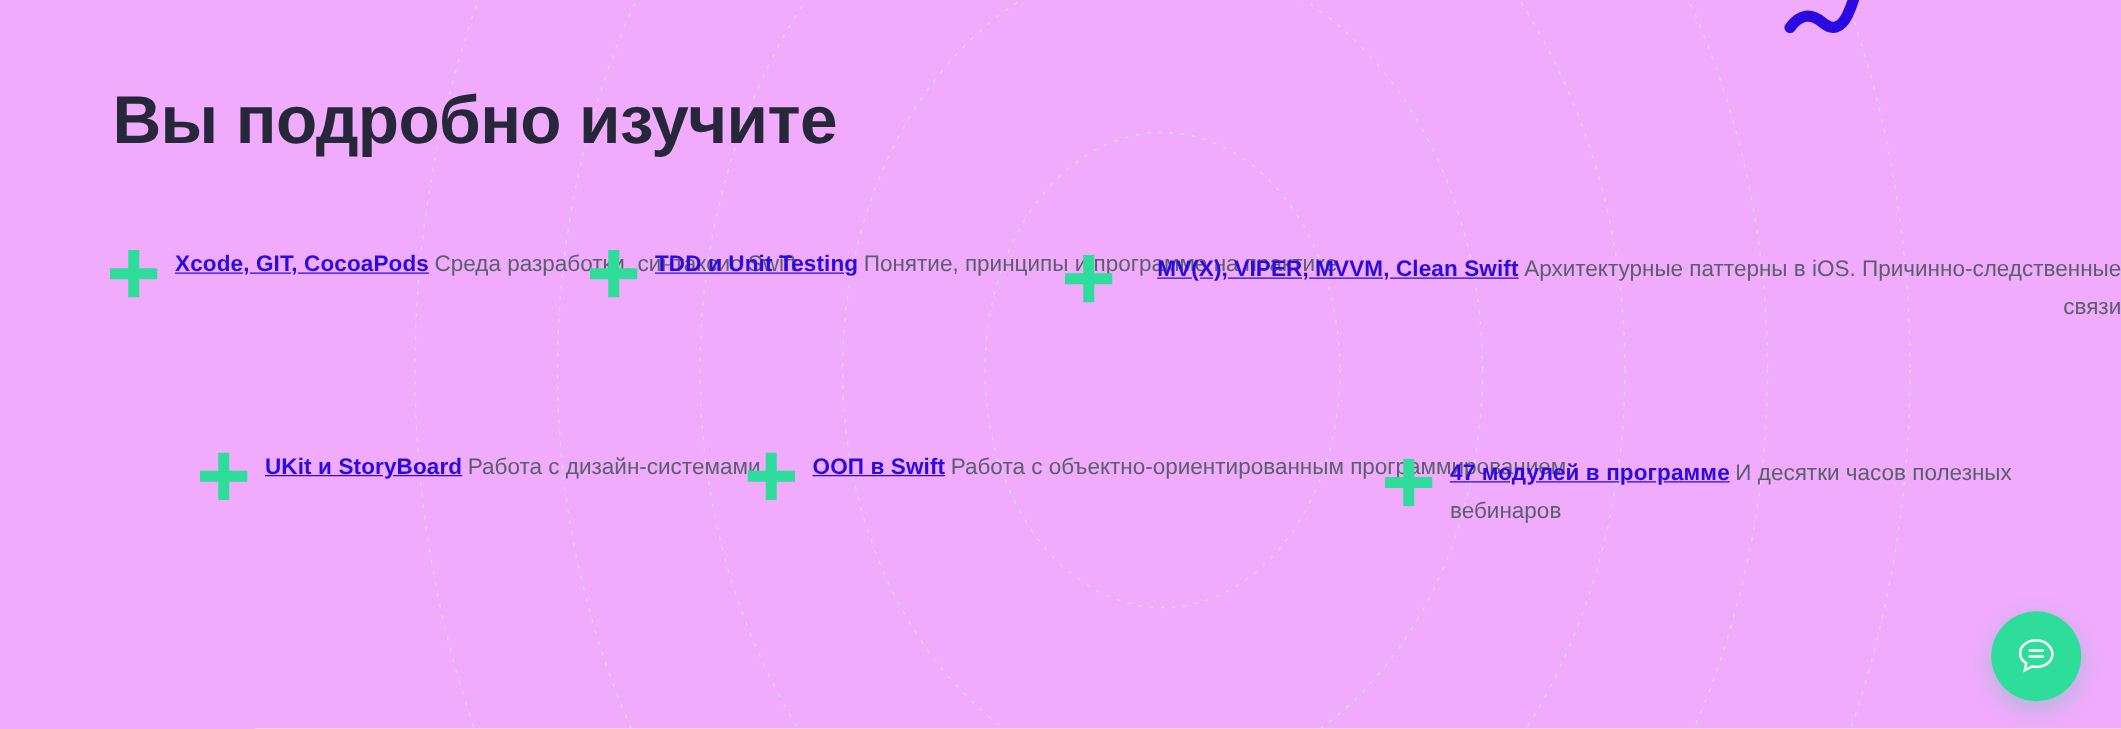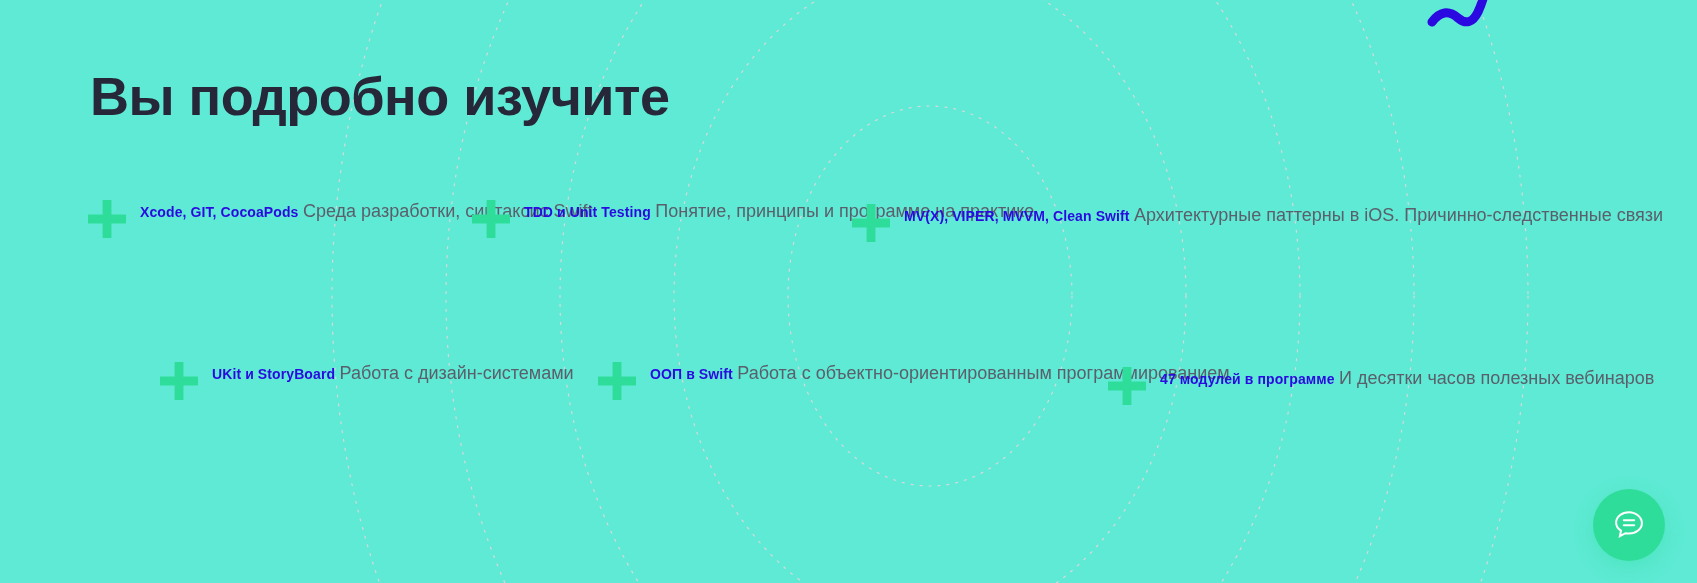--- a/index.html
+++ b/index.html
@@ -11,21 +11,21 @@
   body {
     font-family: "Liberation Sans", sans-serif;
     -webkit-font-smoothing: antialiased;
   }
 
   .page {
     position: relative;
     width: 1697px;
     height: 583px;
     overflow: hidden;
-    background: #5eead4;
+    background: #f0abfc;
   }
 
   
   .bg-decor {
     position: absolute;
     inset: 0;
     pointer-events: none;
     z-index: 0;
   }
   .bg-decor svg {
@@ -68,27 +68,28 @@
   }
   .feature .plus-icon svg {
     display: block;
     width: 38px;
     height: 38px;
   }
   .feature .ftext {
     display: block;
   }
   .feature .ftitle {
-    font-size: 14px;
+    font-size: 18px;
     line-height: 22px;
     font-weight: 700;
     color: #2a0ae0;
     white-space: nowrap;
     margin: 0 0 12px 0;
     letter-spacing: 0.1px;
+    text-decoration: underline;
   }
   .feature .fdesc {
     font-size: 18px;
     line-height: 30px;
     font-weight: 400;
     color: #5a5f6b;
     margin: 0;
     max-width: 330px;
   }
 

